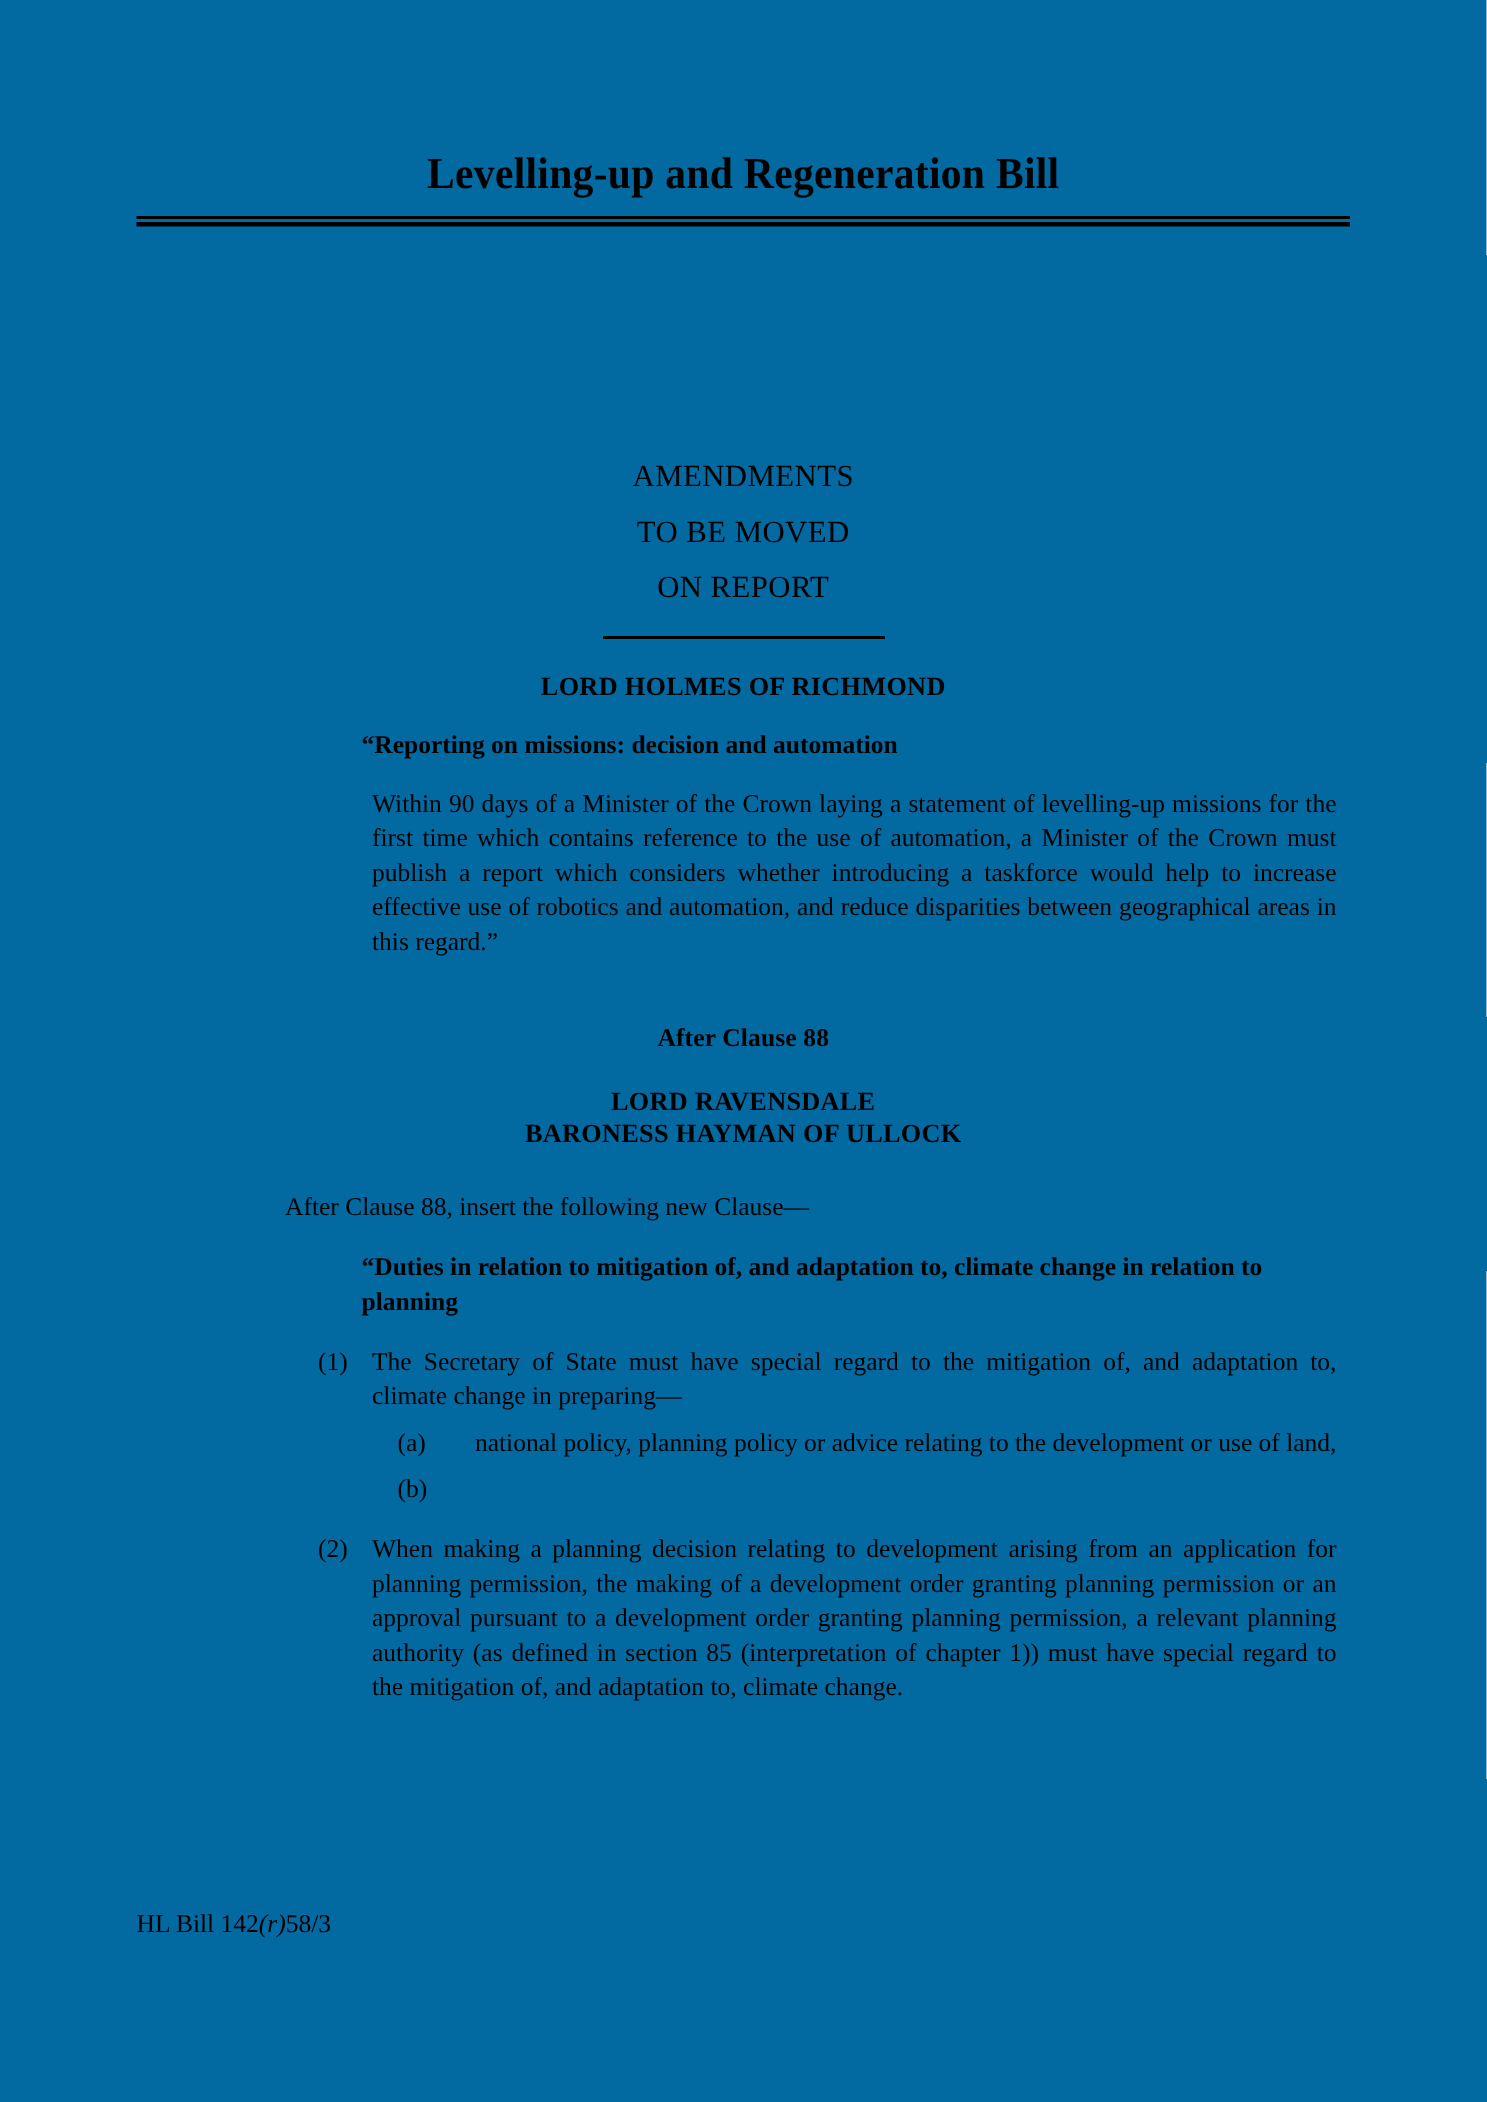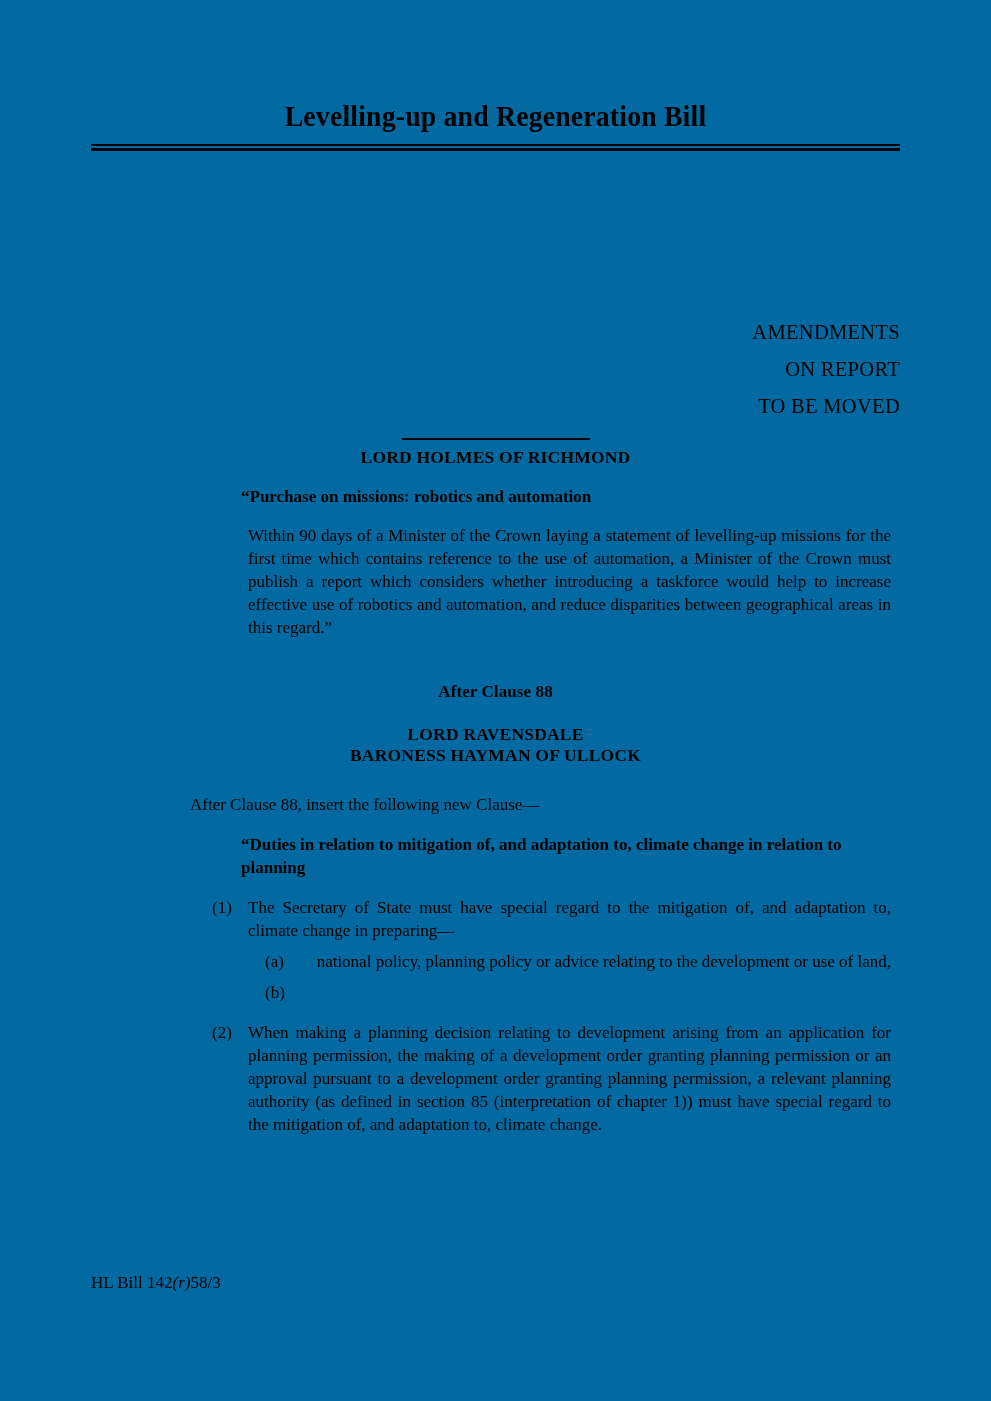--- a/index.html
+++ b/index.html
@@ -56,23 +56,23 @@
     position: absolute;
     left: 0; right: 0; top: 3.5px;
     height: 2.6px;
     background: #000;
   }
 
   
   .amend-head {
     position: absolute;
     left: 91px;
-    top: 314px;
-    width: 809px;
-    text-align: right;
+    top: 300px;
+    width: 809px;
+    text-align: center;
   }
   .amend-head .line {
     font-size: 20.5px;
     line-height: 37px;
     letter-spacing: 0.3px;
   }
   .short-rule {
     width: 188px;
     height: 1.6px;
     background: #000;
@@ -199,35 +199,35 @@
   <div class="title-block">
     <h1 class="doc-title">Levelling-up and Regeneration Bill</h1>
     <div class="rule-double">
       <div class="r-thin"></div>
       <div class="r-thick"></div>
     </div>
   </div>
 
   <div class="amend-head">
     <div class="line">AMENDMENTS</div>
+    <div class="line">TO BE MOVED</div>
     <div class="line">ON REPORT</div>
-    <div class="line">TO BE MOVED</div>
     <div class="short-rule"></div>
   </div>
 
   <div class="content">
 
     <div>
 
       <div class="sponsors">
         <span class="sponsor-line">LORD HOLMES OF RICHMOND</span>
       </div>
 
 
-      <div class="quoted-heading">“Purchase on missions: robotics and automation</div>
+      <div class="quoted-heading">“Reporting on missions: decision and automation</div>
 
       <div class="quoted-body">Within 90 days of a Minister of the Crown laying a statement of levelling-up missions for the first time which contains reference to the use of automation, a Minister of the Crown must publish a report which considers whether introducing a taskforce would help to increase effective use of robotics and automation, and reduce disparities between geographical areas in this regard.”</div>
     </div>
 
     <div class="spacer-lg"></div>
 
     <div>
       <div class="clause-label">After Clause 88</div>
 
       <div class="sponsors">

